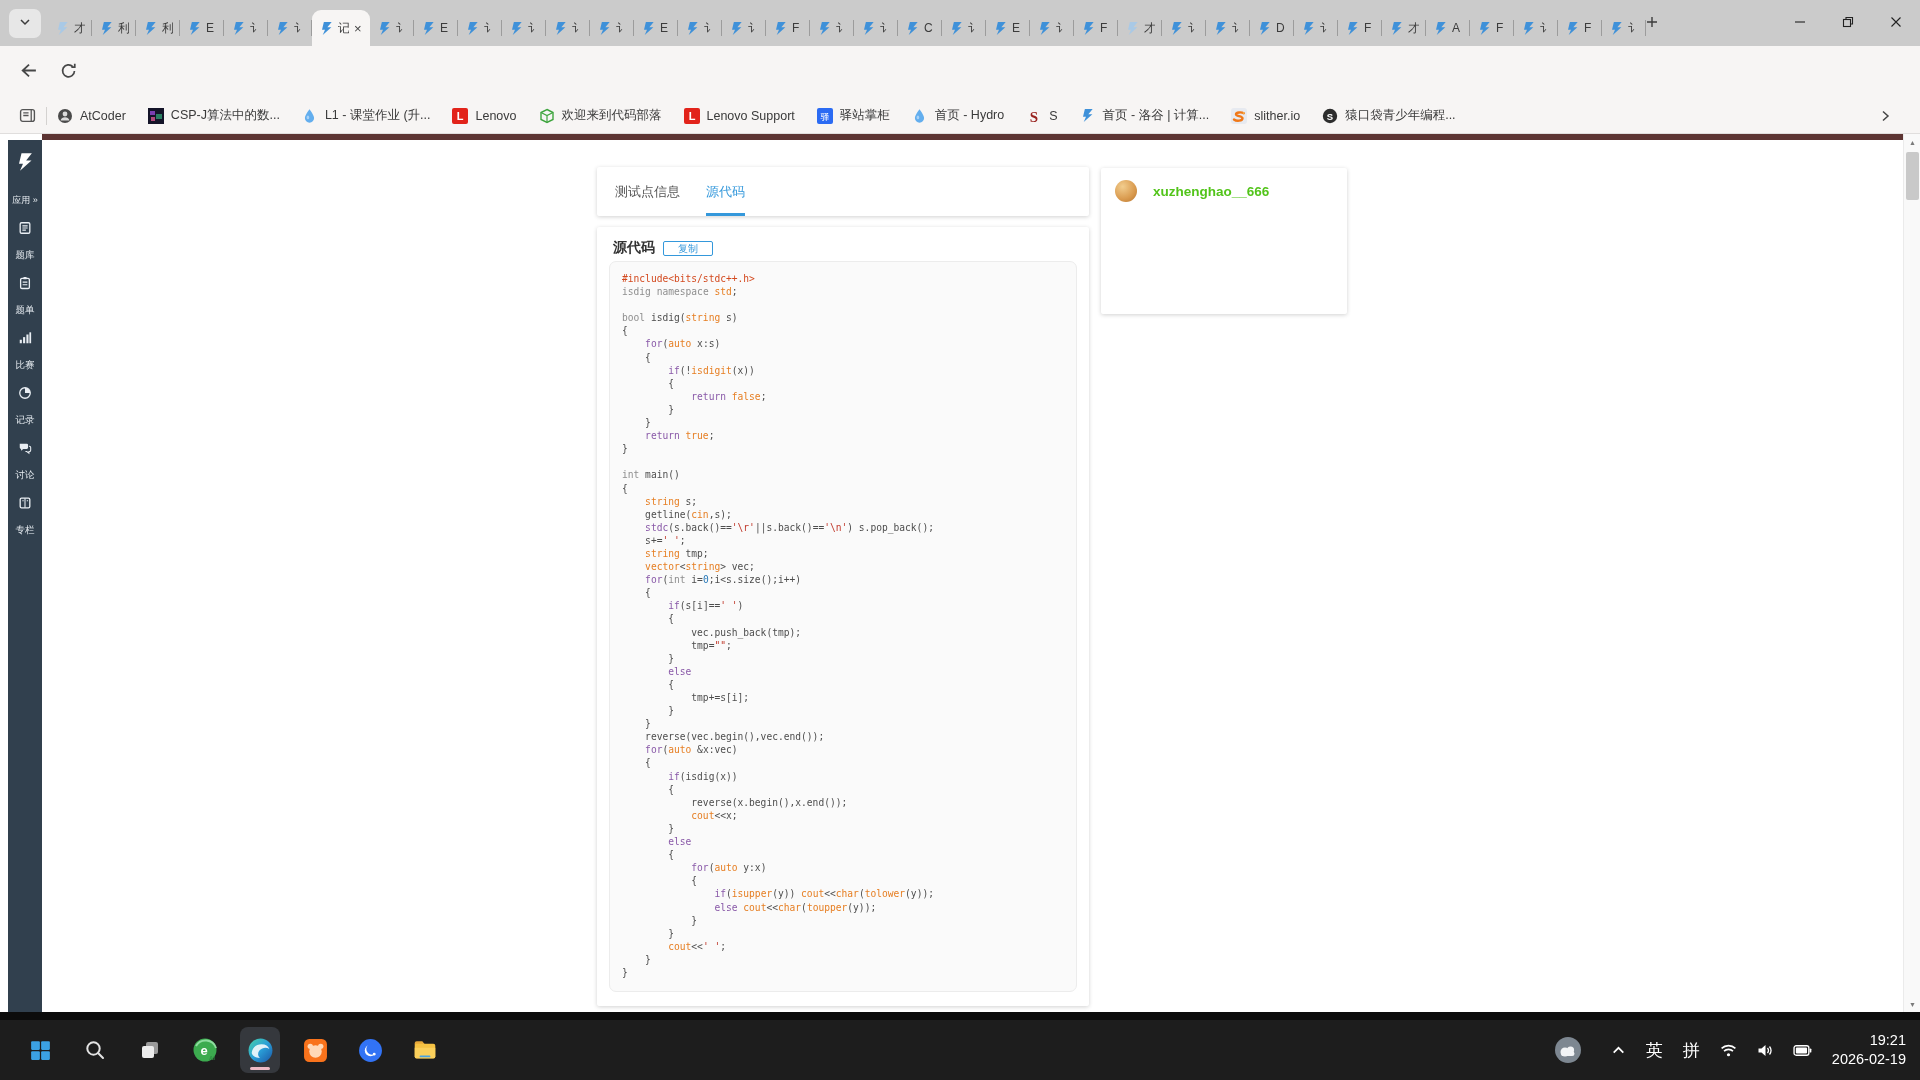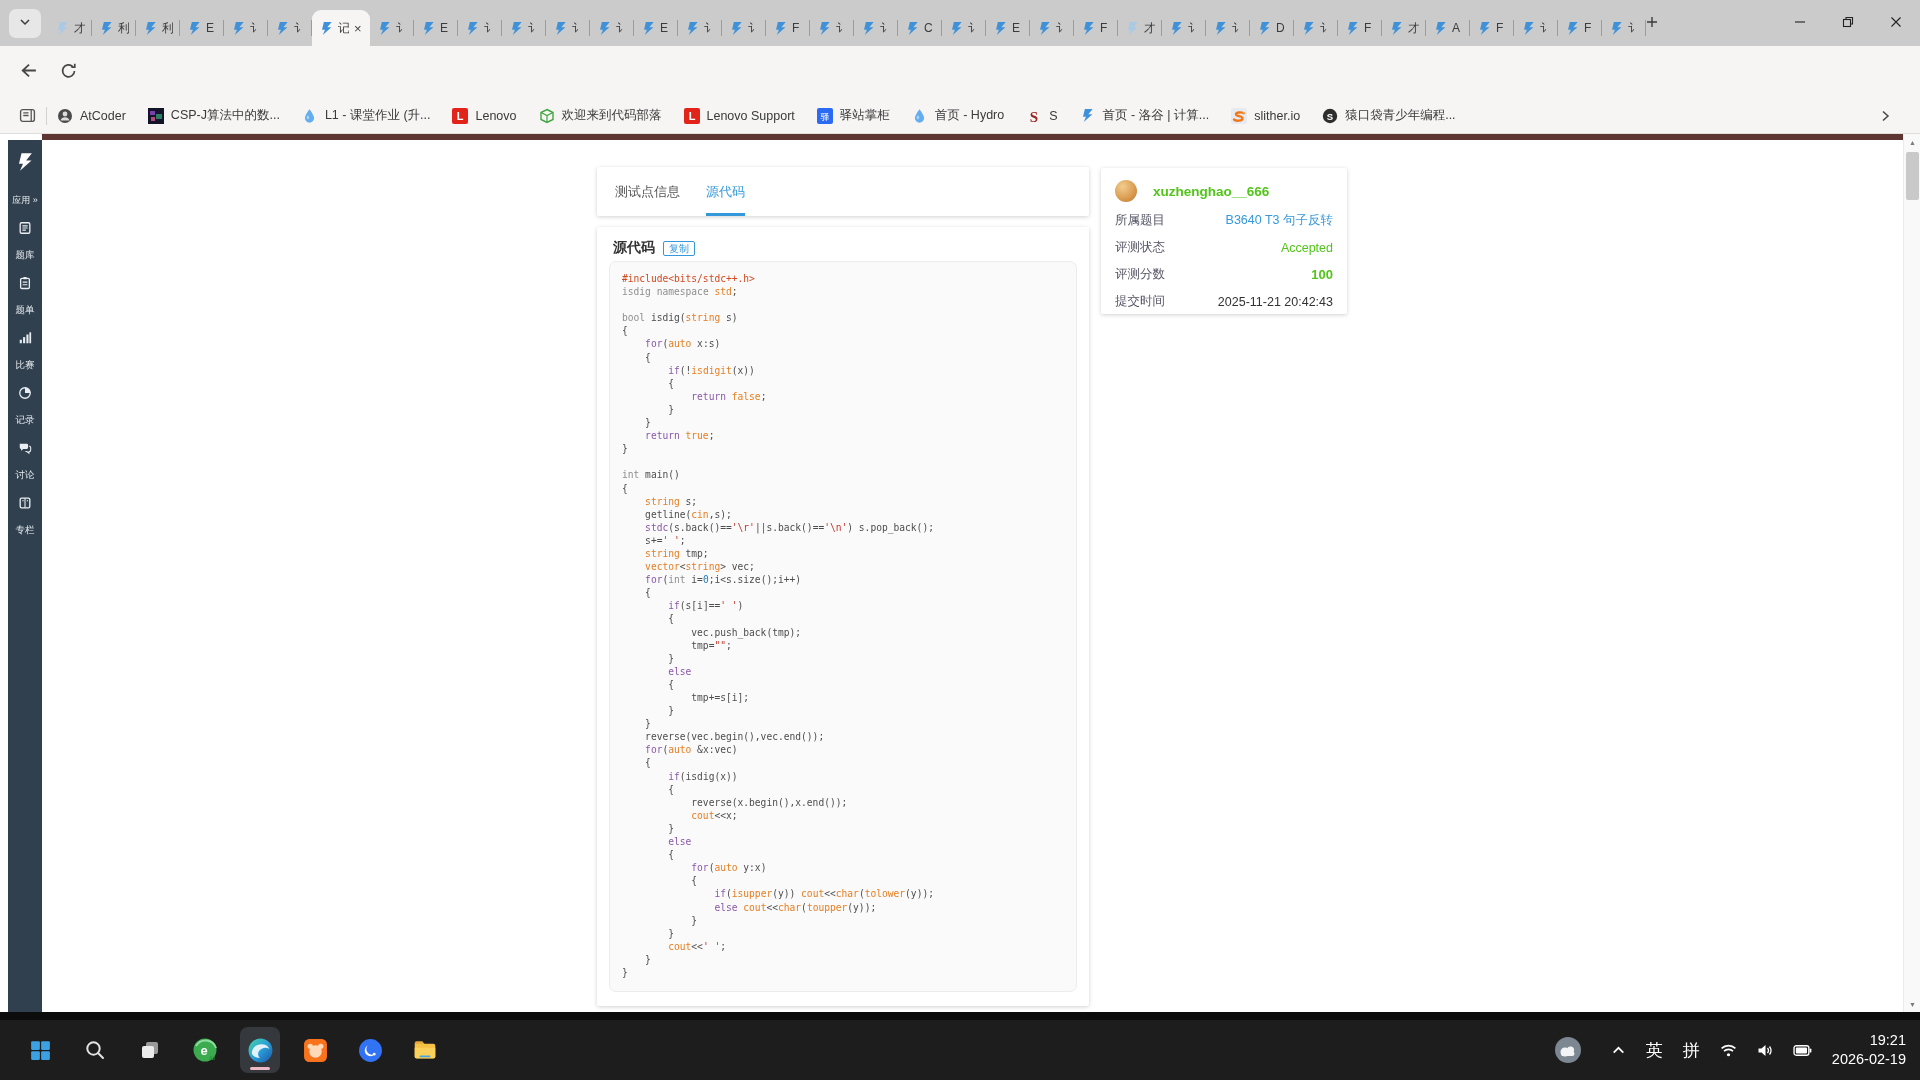--- a/index.html
+++ b/index.html
@@ -43,21 +43,21 @@
   .lg-item{margin-top:14px;display:flex;flex-direction:column;align-items:center;gap:14px}
   .lg-item .ic{width:14px;height:14px;display:flex}
   .lg-item .lbl{font-size:9.5px;color:#e8edf2;white-space:nowrap}
   .card{position:absolute;background:#fff;box-shadow:0 1px 4px rgba(0,0,0,.18);border-radius:2px}
   #tabs-card{left:597px;top:33px;width:492px;height:49px;display:flex;align-items:stretch;padding-left:18px}
   .pg-tab{display:flex;align-items:center;font-size:13px;color:#555;margin-right:26px;border-bottom:3px solid transparent;padding-top:3px}
   .pg-tab.active{color:#3498db;border-bottom-color:#3498db}
   #code-card{left:597px;top:93px;width:492px;height:779px}
   #code-title-row{position:absolute;left:16px;top:12px;display:flex;align-items:center;gap:8px}
   #code-title{font-size:14px;font-weight:bold;color:#333}
-  #copy-chip{font-size:10px;color:#3498db;border:1px solid #3498db;border-radius:2px;padding:1px 5px;line-height:11px}
+  #copy-chip{font-size:10px;color:#3498db;border:1px solid #3498db;border-radius:2px;padding:1px 14px;line-height:11px}
   #code-box{position:absolute;left:12px;right:12px;top:34px;bottom:14px;background:#fafafa;border:1px solid #ececec;border-radius:7px;padding:11px 12px;overflow:hidden}
   .code-line{white-space:pre;height:13.1px;font-family:"DejaVu Sans Mono",monospace;font-size:9.6px;color:#4d4d4d}
   .c-pre{color:#d3491e}.c-kw{color:#8959a8}.c-or{color:#e67e22}.c-gr{color:#8e8e8e}.c-str{color:#c0392b}.c-num{color:#2a7ab9}
   #info-card{left:1101px;top:34px;width:246px;height:146px;padding:12px 14px}
   #user-row{display:flex;align-items:center;gap:16px}
   #user-avatar{width:22px;height:22px;border-radius:50%;background:radial-gradient(circle at 35% 30%,#f2cd8e,#d99a4e 60%,#b5742f)}
   #username{font-size:13.5px;font-weight:bold;color:#52c41a}
   .info-row{display:flex;justify-content:space-between;align-items:center;margin-top:10px}
   .info-label{font-size:12.5px;color:#556}
   .info-value{font-size:12.5px;color:#333}
@@ -741,38 +741,20 @@
         <div class="code-line">    }</div>
         <div class="code-line">}</div>
       </div>
   </div>
 
   <div class="card" id="info-card">
     <div id="user-row">
       <span id="user-avatar"></span>
       <span id="username">xuzhenghao__666</span>
     </div>
-    <div id="info-rows">
-        <div class="info-row">
-          <span class="info-label">所属题目</span>
-          <span class="info-value link">B3640 T3 句子反转</span>
-        </div>
-        <div class="info-row">
-          <span class="info-label">评测状态</span>
-          <span class="info-value ok">Accepted</span>
-        </div>
-        <div class="info-row">
-          <span class="info-label">评测分数</span>
-          <span class="info-value score">100</span>
-        </div>
-        <div class="info-row">
-          <span class="info-label">提交时间</span>
-          <span class="info-value plain">2025-11-21 20:42:43</span>
-        </div>
-      </div>
   </div>
 
   <div id="scrollbar">
     <div class="sb-arrow" style="top:0">▲</div>
     <div id="sb-thumb"></div>
     <div class="sb-arrow" style="bottom:0">▼</div>
   </div>
 </div>
 
 <div id="bottom-strip"></div>

